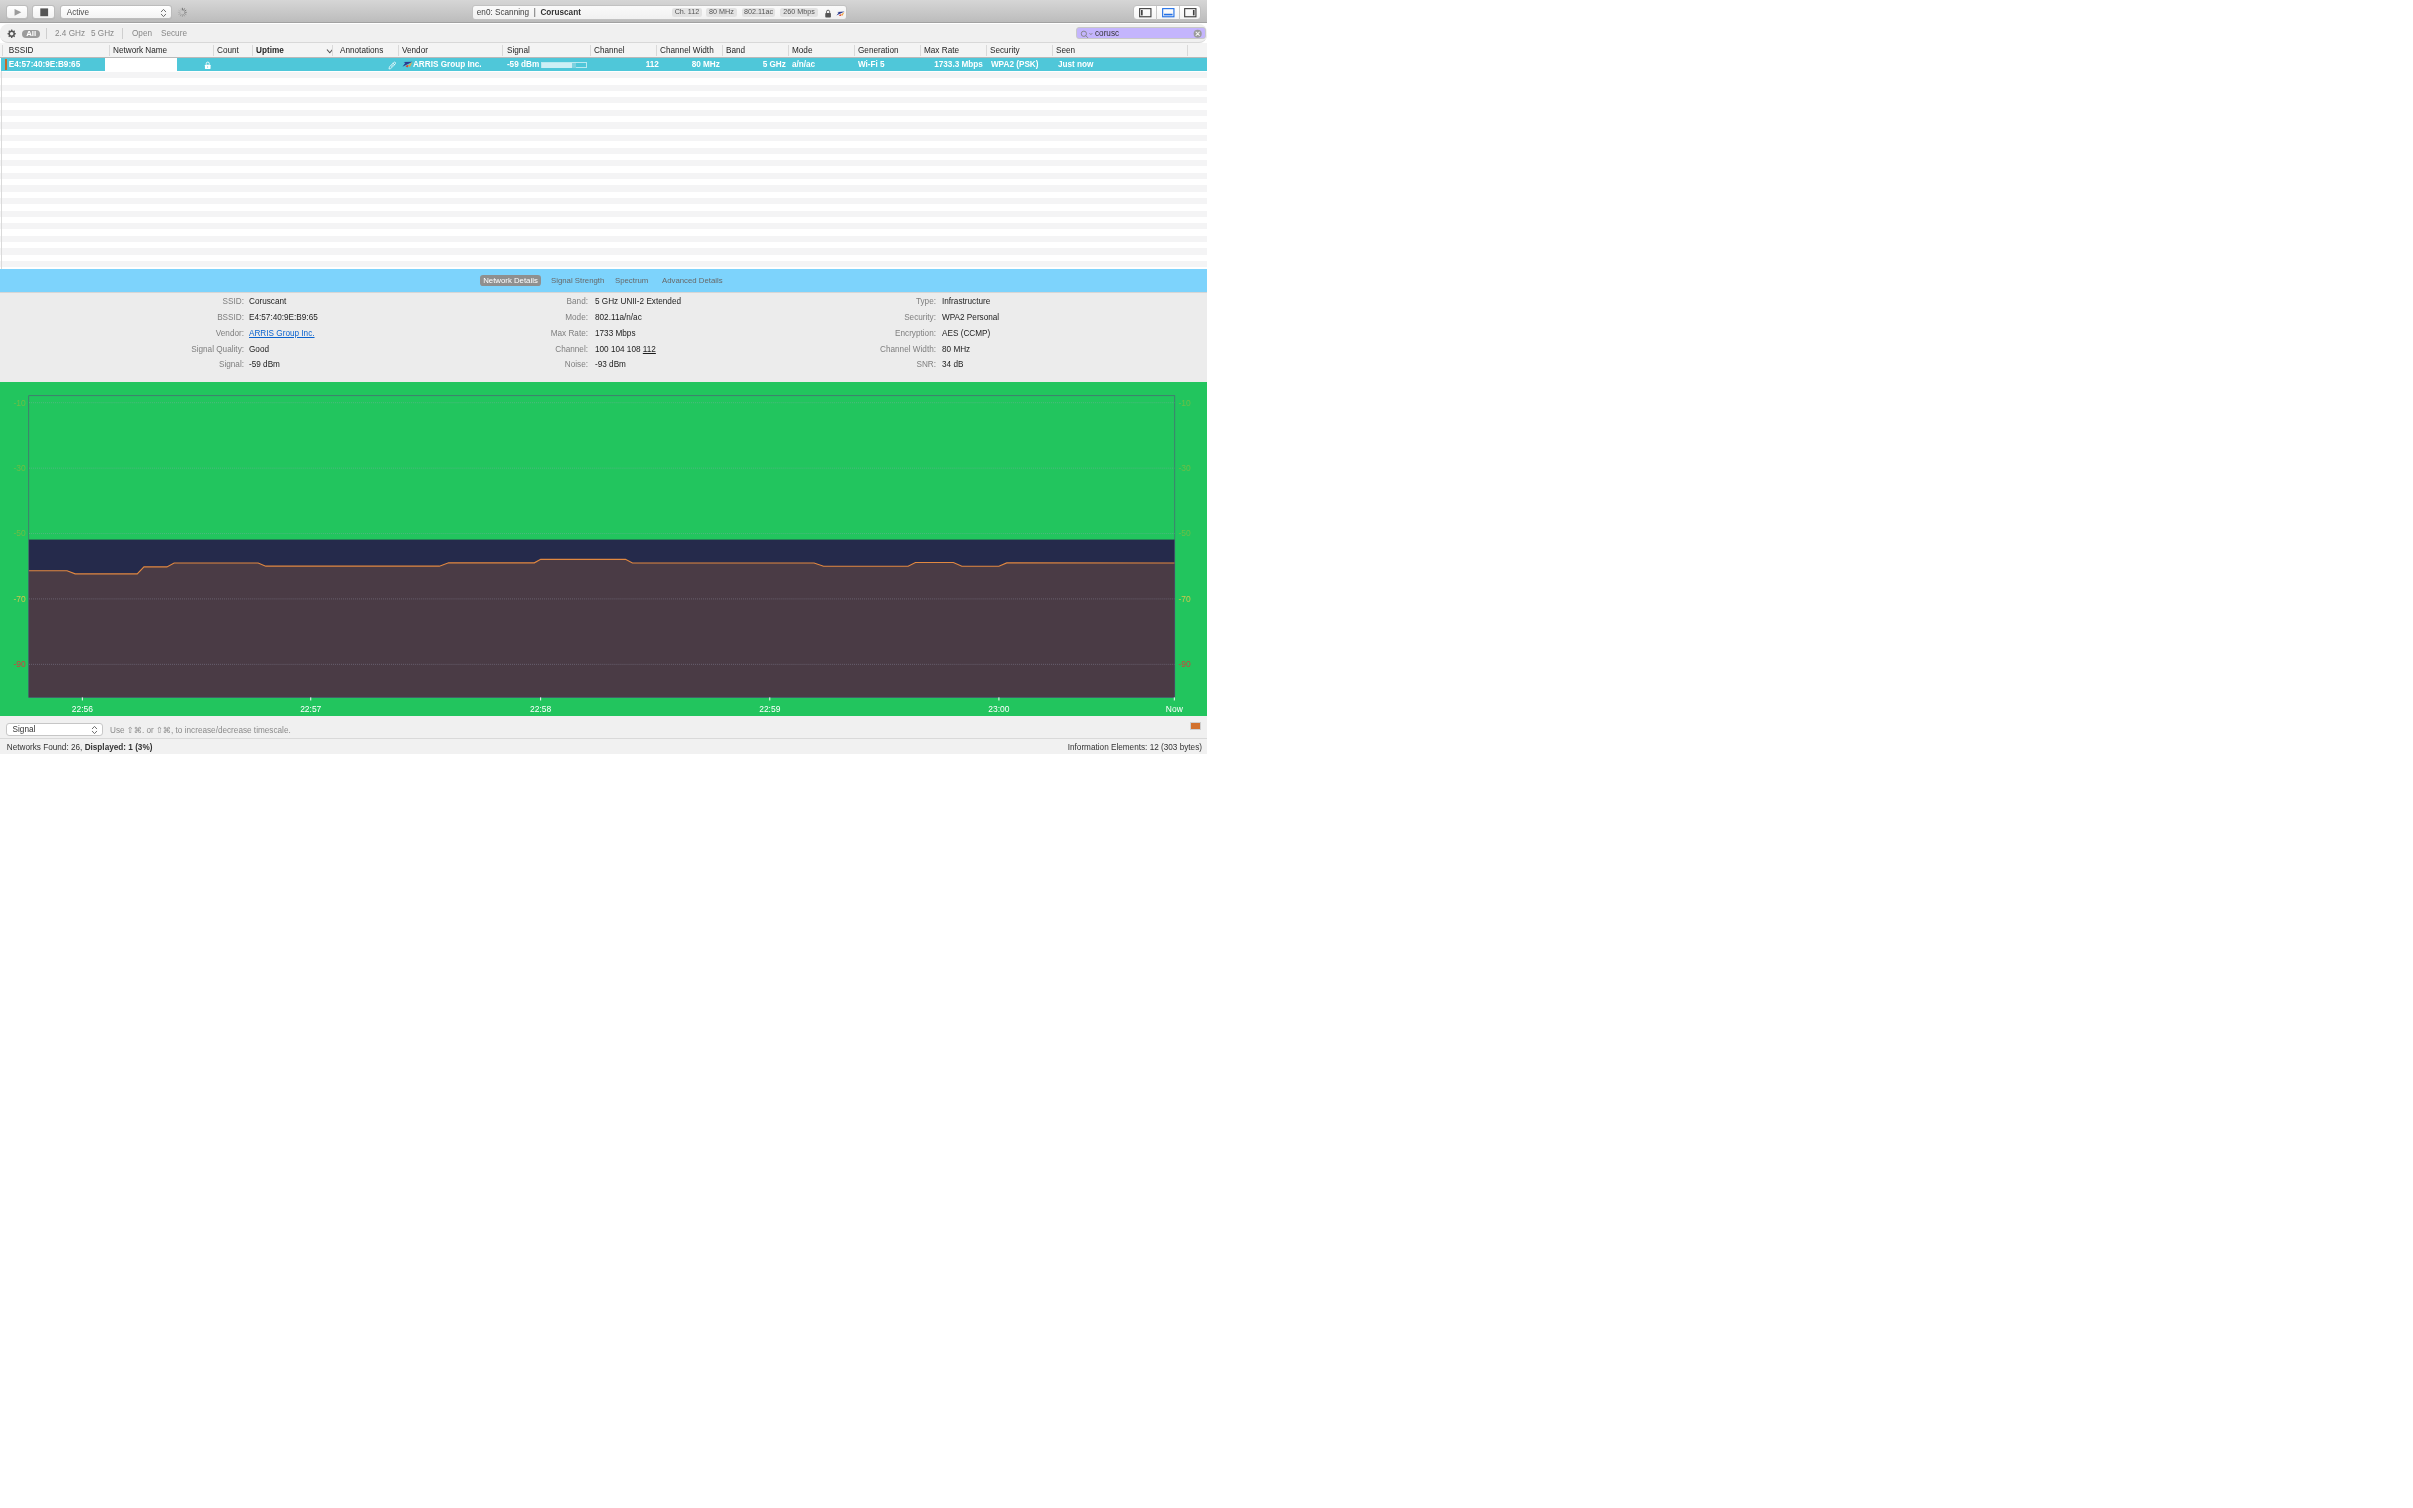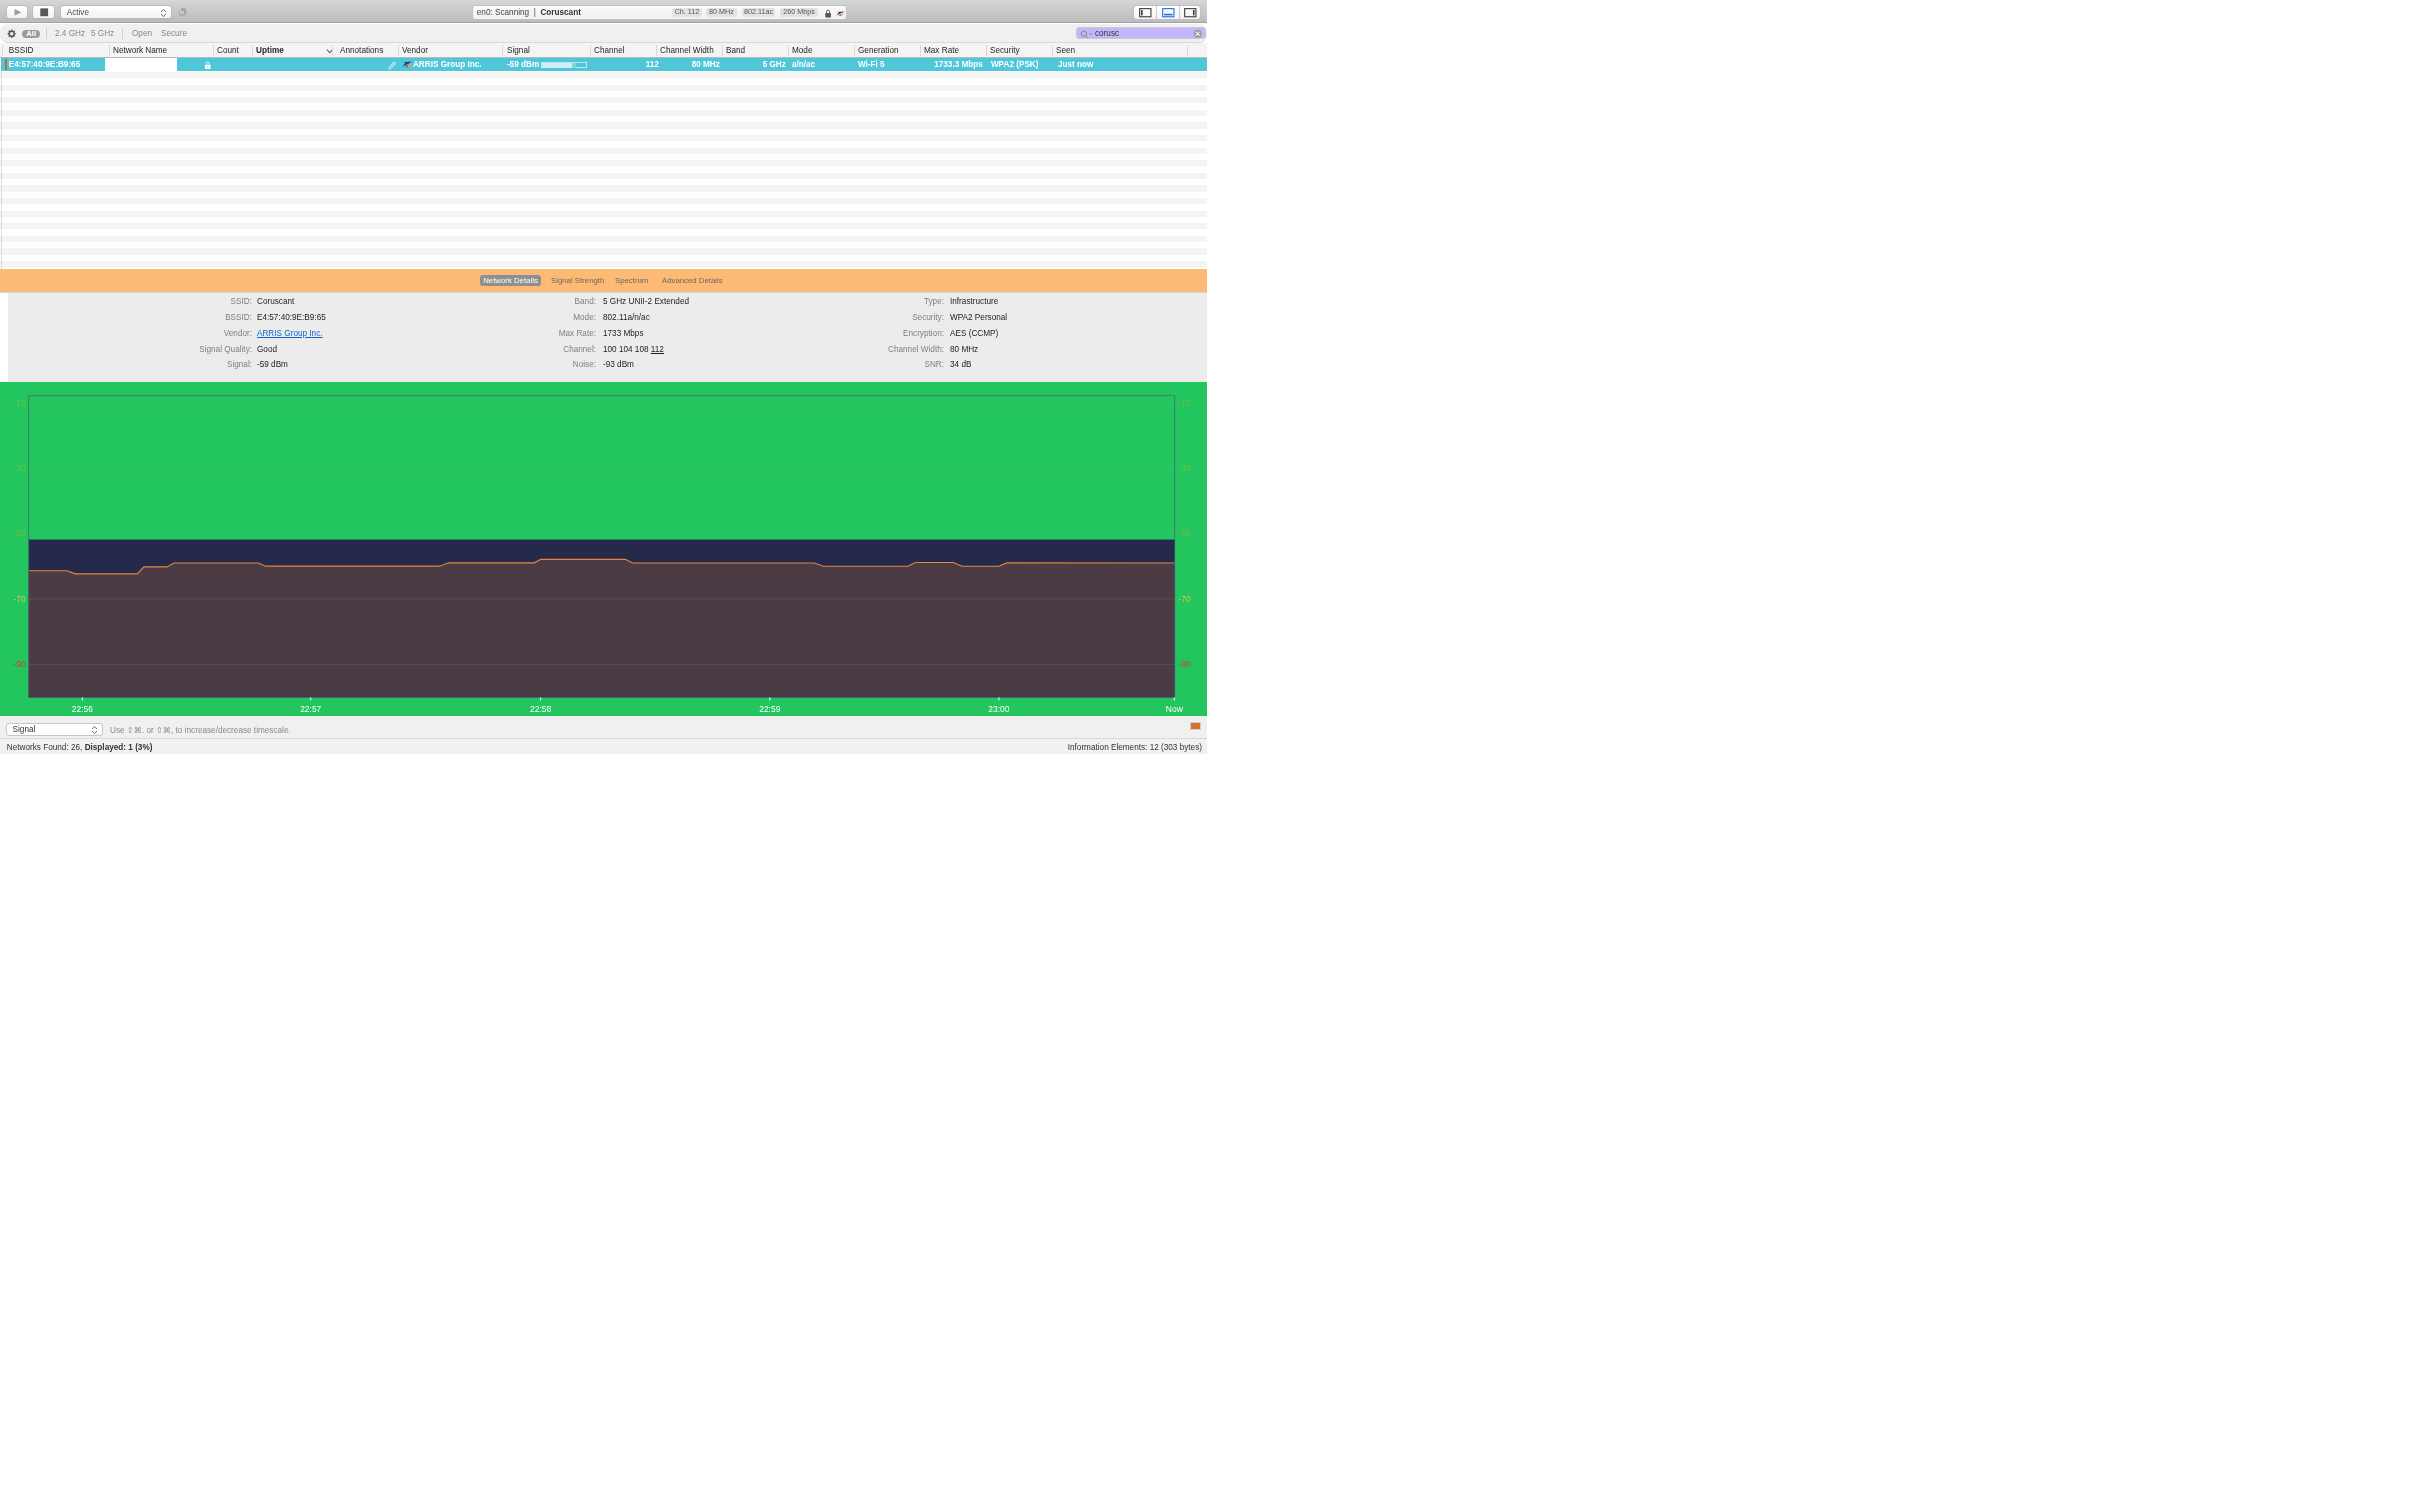--- a/index.html
+++ b/index.html
@@ -47,28 +47,28 @@
   
   #tbody { left:0; top:58px; width:1207px; height:211px; background:#fff; }
   #stripes { position:absolute; left:0; top:13.6px; width:1207px; height:197px;
     background:repeating-linear-gradient(to bottom, #f4f4f5 0px, #f4f4f5 6.3px, #ffffff 6.3px, #ffffff 12.6px); }
   #leftline { position:absolute; left:1.3px; top:0; width:0.6px; height:211px; background:#dadada; }
   #selrow { position:absolute; left:0.9px; top:0.4px; width:1206px; height:12.6px; background:#4fc7d9;
     color:#fff; font-weight:bold; }
   #tbody-border { position:absolute; left:0; top:211px; width:1207px; height:0.6px; background:#b2b2b2; }
 
   
-  #tabbar { left:0; top:269px; width:1392px; height:24px; background:#fdba74;
+  #tabbar { left:0; top:269px; width:1392px; height:24px; background:#7dd3fc;
     border-bottom:0.6px solid #d6d6d6; color:#686868; font-size:7.8px; }
   .tab { position:absolute; top:6.3px; height:11px; line-height:11px; }
   #tabsel { position:absolute; left:480px; top:6.3px; width:61px; height:11px;
     background:#8f8f8f; border-radius:3.1px; color:#fff; text-align:center; line-height:11px; }
 
   
-  #details { left:0; top:293px; width:1207px; height:89px; background:#ececec;margin-left:8px; }
+  #details { left:0; top:293px; width:1207px; height:89px; background:#ececec; }
   .dl { position:absolute; color:#7f7f7f; white-space:nowrap; }
   .dv { position:absolute; color:#1c1c1c; white-space:nowrap; }
   .ra { transform:translateX(-100%); }
 
   
   #chart { left:0; top:382px; width:1207px; height:334px; background:#22c55e; }
 
   
   #timescale { left:0; top:716px; width:1207px; height:22.5px; background:#f0f0f0; }
   #sigpopup { position:absolute; left:5.9px; top:6.6px; width:97px; height:13px;

